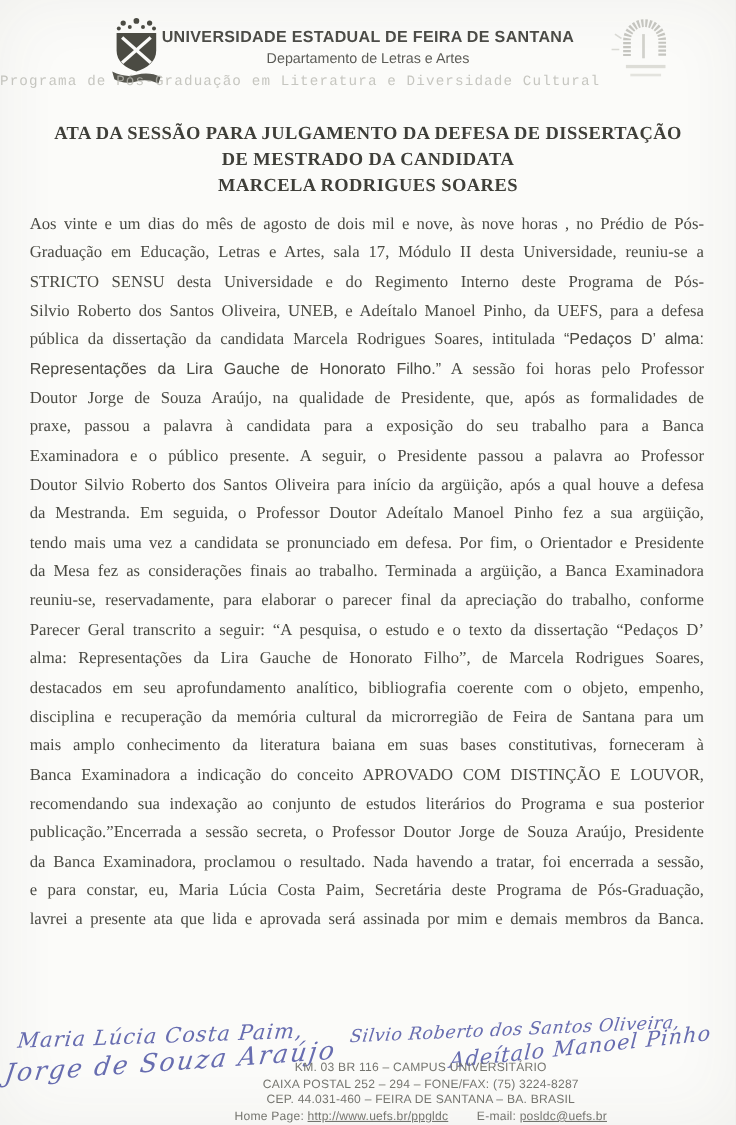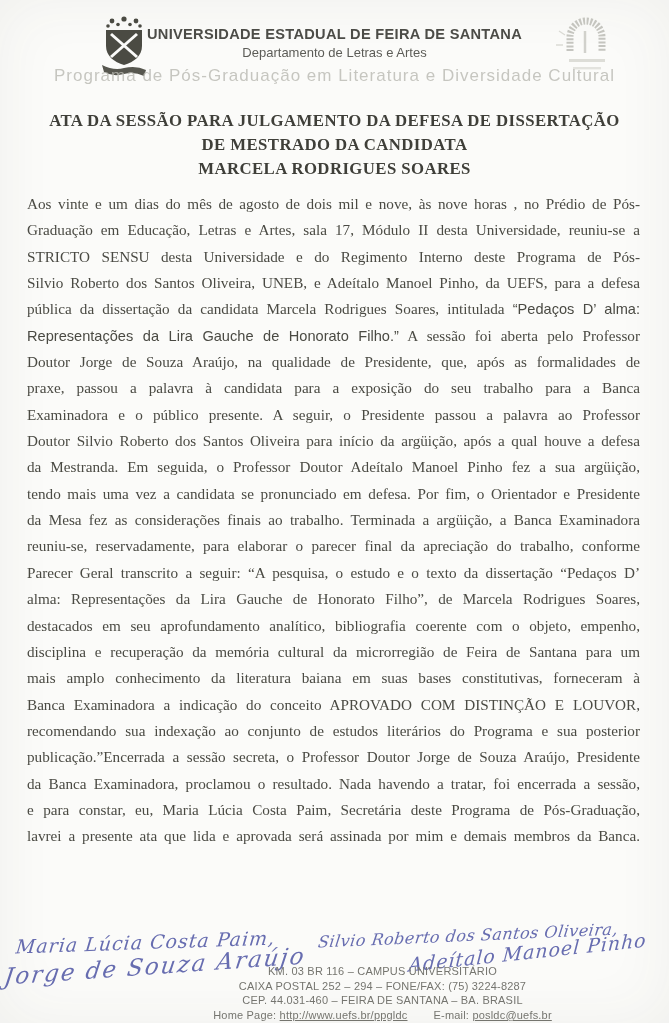--- a/index.html
+++ b/index.html
@@ -23,23 +23,23 @@
     font-family: "Liberation Sans", sans-serif;
     font-weight: bold; font-size: 14.6px; letter-spacing: 0.3px;
     color: #4c4c47;
   }
   .department {
     font-family: "Liberation Sans", sans-serif;
     font-size: 13px; color: #5c5c57; margin-top: 3px;
   }
   .faint-line {
     position: absolute; top: 66px; left: 0; width: 100%;
-    text-align: center;
-    font-family: Liberation Sans, sans-serif;
-    font-size: 17px; color: #b9b9b2;
+    text-align: left;
+    font-family: Liberation Mono, monospace;
+    font-size: 13px; color: #b9b9b2;
     filter: blur(0.7px); opacity: 0.8; letter-spacing: 1px;
   }
 
   
   .doc-title {
     position: absolute; top: 109px; left: 0; width: 100%;
     text-align: center; font-weight: bold;
     font-size: 16.8px; line-height: 24px; letter-spacing: 0.4px;
     color: #3f3f39;
   }
@@ -131,21 +131,21 @@
     <div>DE MESTRADO DA CANDIDATA</div>
     <div>MARCELA RODRIGUES SOARES</div>
   </div>
 
   <div class="doc-body">
       <div class="body-line"><span>Aos vinte e um dias do mês de agosto de dois mil e nove, às nove horas , no Prédio de Pós-</span></div>
       <div class="body-line"><span>Graduação em Educação, Letras e Artes, sala 17, Módulo II desta Universidade, reuniu-se a</span></div>
       <div class="body-line"><span>STRICTO SENSU desta Universidade e do Regimento Interno deste Programa de Pós-</span></div>
       <div class="body-line"><span>Silvio Roberto dos Santos Oliveira, UNEB, e Adeítalo Manoel Pinho, da UEFS, para a defesa</span></div>
       <div class="body-line"><span>pública da dissertação da candidata Marcela Rodrigues Soares, intitulada </span><span class="sans">“Pedaços D’ alma:</span></div>
-      <div class="body-line"><span class="sans">Representações da Lira Gauche de Honorato Filho.”</span><span> A sessão foi aberta pelo Professor</span></div>
+      <div class="body-line"><span class="sans">Representações da Lira Gauche de Honorato Filho.”</span><span> A sessão foi horas pelo Professor</span></div>
       <div class="body-line"><span>Doutor Jorge de Souza Araújo, na qualidade de Presidente, que, após as formalidades de</span></div>
       <div class="body-line"><span>praxe, passou a palavra à candidata para a exposição do seu trabalho para a Banca</span></div>
       <div class="body-line"><span>Examinadora e o público presente. A seguir, o Presidente passou a palavra ao Professor</span></div>
       <div class="body-line"><span>Doutor Silvio Roberto dos Santos Oliveira para início da argüição, após a qual houve a defesa</span></div>
       <div class="body-line"><span>da Mestranda. Em seguida, o Professor Doutor Adeítalo Manoel Pinho fez a sua argüição,</span></div>
       <div class="body-line"><span>tendo mais uma vez a candidata se pronunciado em defesa. Por fim, o Orientador e Presidente</span></div>
       <div class="body-line"><span>da Mesa fez as considerações finais ao trabalho. Terminada a argüição, a Banca Examinadora</span></div>
       <div class="body-line"><span>reuniu-se, reservadamente, para elaborar o parecer final da apreciação do trabalho, conforme</span></div>
       <div class="body-line"><span>Parecer Geral transcrito a seguir: “A pesquisa, o estudo e o texto da dissertação “Pedaços D’</span></div>
       <div class="body-line"><span>alma: Representações da Lira Gauche de Honorato Filho”, de Marcela Rodrigues Soares,</span></div>

